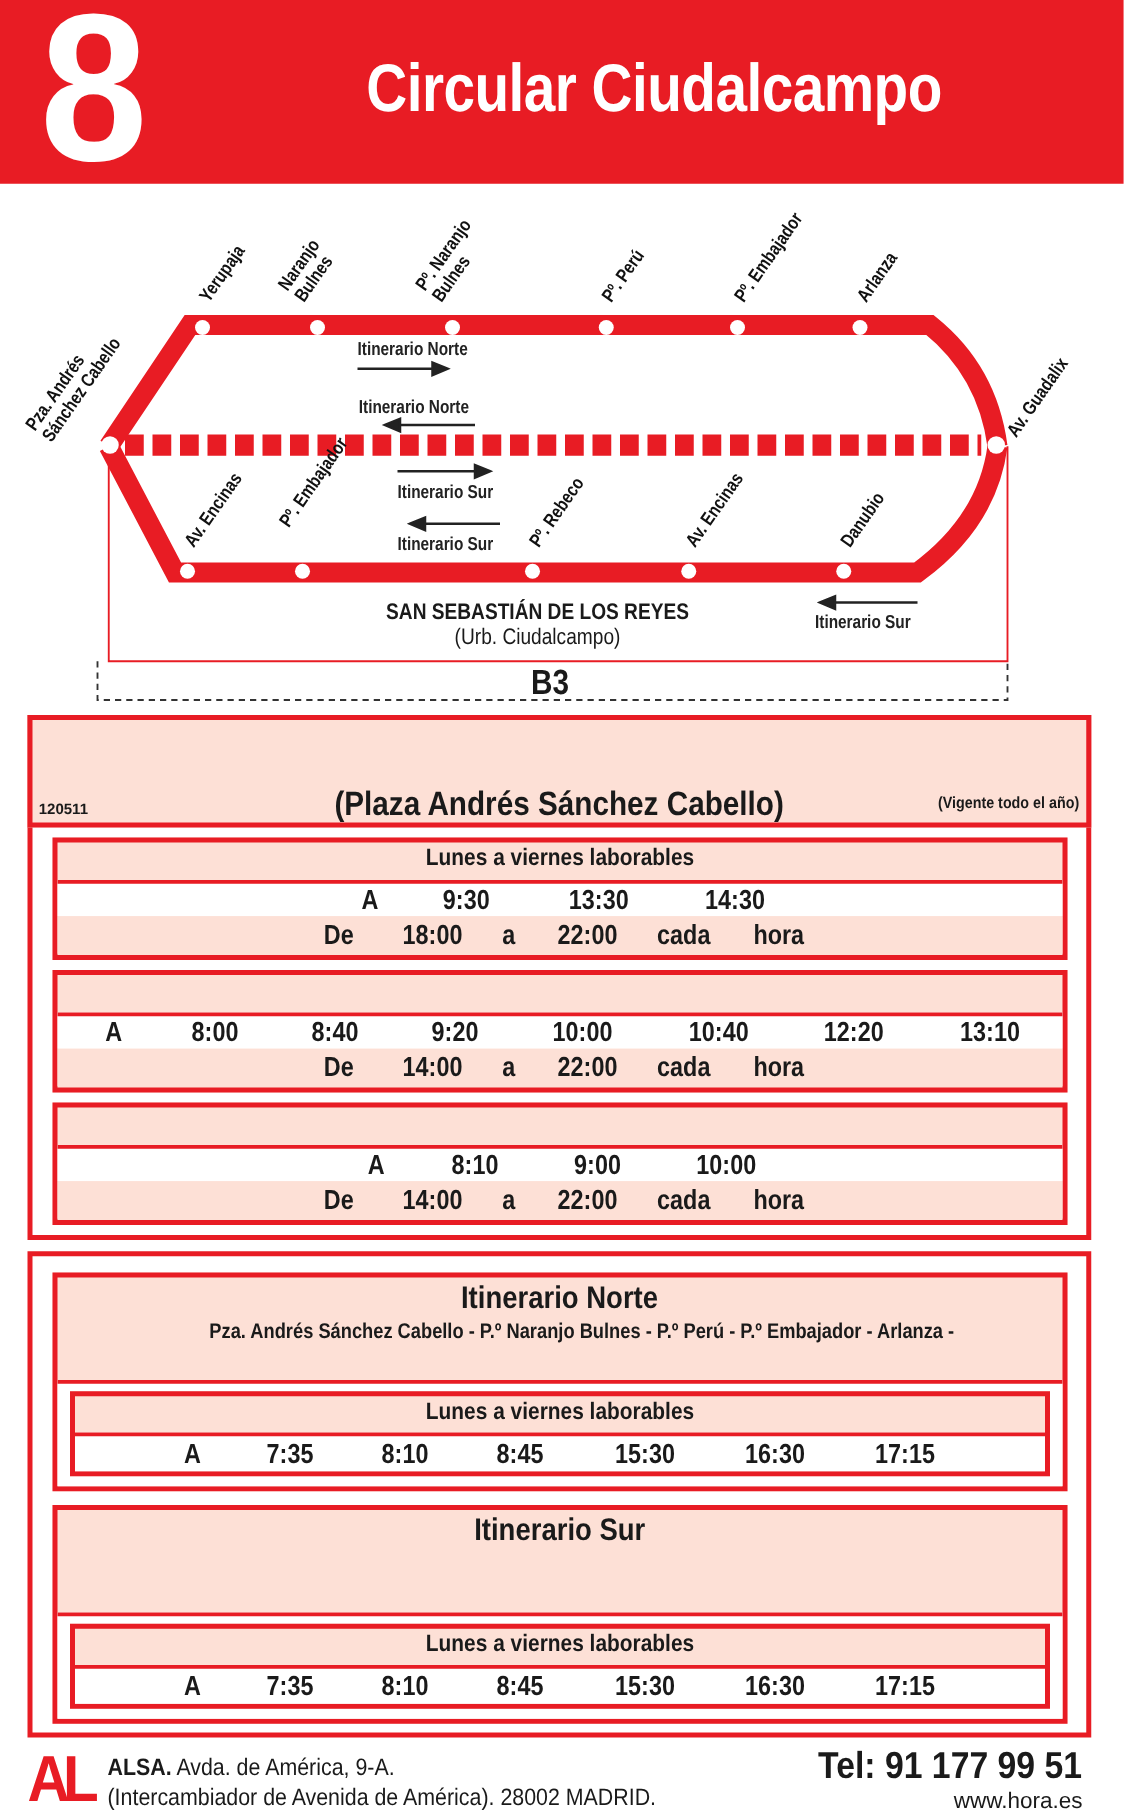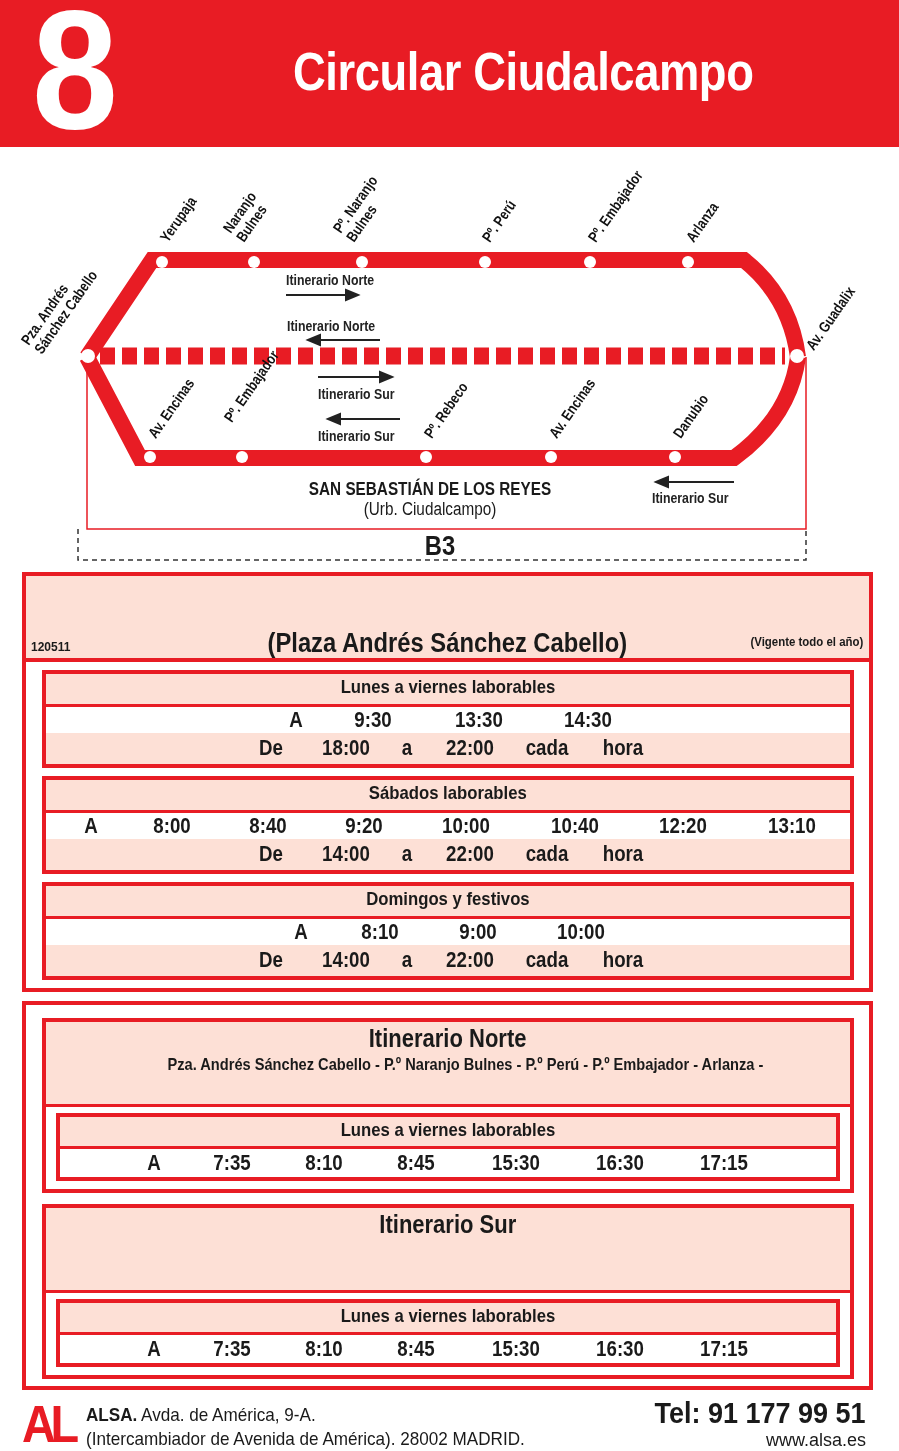--- a/index.html
+++ b/index.html
@@ -142,21 +142,20 @@
       <span class="cell" style="left:225px;">De</span>
       <span class="cell" style="left:300px;">18:00</span>
       <span class="cell" style="left:361px;">a</span>
       <span class="cell" style="left:424px;">22:00</span>
       <span class="cell" style="left:501px;">cada</span>
       <span class="cell" style="left:577px;">hora</span>
     </div>
   </div>
 
   <div class="box" style="left:16px;top:200px;width:812px;height:98px;">
-    <div class="section-head" style="top:2px;font-size:19px;"><span style="display:inline-block;transform:scaleX(0.88);">Sábados laborables</span></div>
     <div class="row white" style="top:30px;height:29px;">
       <span class="cell" style="left:45px;">A</span>
       <span class="cell" style="left:126px;">8:00</span>
       <span class="cell" style="left:222px;">8:40</span>
       <span class="cell" style="left:318px;">9:20</span>
       <span class="cell" style="left:420px;">10:00</span>
       <span class="cell" style="left:529px;">10:40</span>
       <span class="cell" style="left:637px;">12:20</span>
       <span class="cell" style="left:746px;">13:10</span>
     </div>
@@ -164,21 +163,20 @@
       <span class="cell" style="left:225px;">De</span>
       <span class="cell" style="left:300px;">14:00</span>
       <span class="cell" style="left:361px;">a</span>
       <span class="cell" style="left:424px;">22:00</span>
       <span class="cell" style="left:501px;">cada</span>
       <span class="cell" style="left:577px;">hora</span>
     </div>
   </div>
 
   <div class="box" style="left:16px;top:306px;width:812px;height:98px;">
-    <div class="section-head" style="top:2px;font-size:19px;"><span style="display:inline-block;transform:scaleX(0.88);">Domingos y festivos</span></div>
     <div class="row white" style="top:30px;height:29px;">
       <span class="cell" style="left:255px;">A</span>
       <span class="cell" style="left:334px;">8:10</span>
       <span class="cell" style="left:432px;">9:00</span>
       <span class="cell" style="left:535px;">10:00</span>
     </div>
     <div class="row pink" style="top:59px;height:30px;">
       <span class="cell" style="left:225px;">De</span>
       <span class="cell" style="left:300px;">14:00</span>
       <span class="cell" style="left:361px;">a</span>
@@ -227,14 +225,14 @@
       </div>
     </div>
   </div>
 </div>
 
 <div class="footer">
   <div class="al-logo">AL</div>
   <div class="addr1"><b>ALSA.</b> <span>Avda. de América, 9-A.</span></div>
   <div class="addr2">(Intercambiador de Avenida de América). 28002 MADRID.</div>
   <div class="tel">Tel: 91 177 99 51</div>
-  <div class="web">www.alsa.es</div>
+  <div class="web">www.hora.es</div>
 </div>
 
 </body></html>

